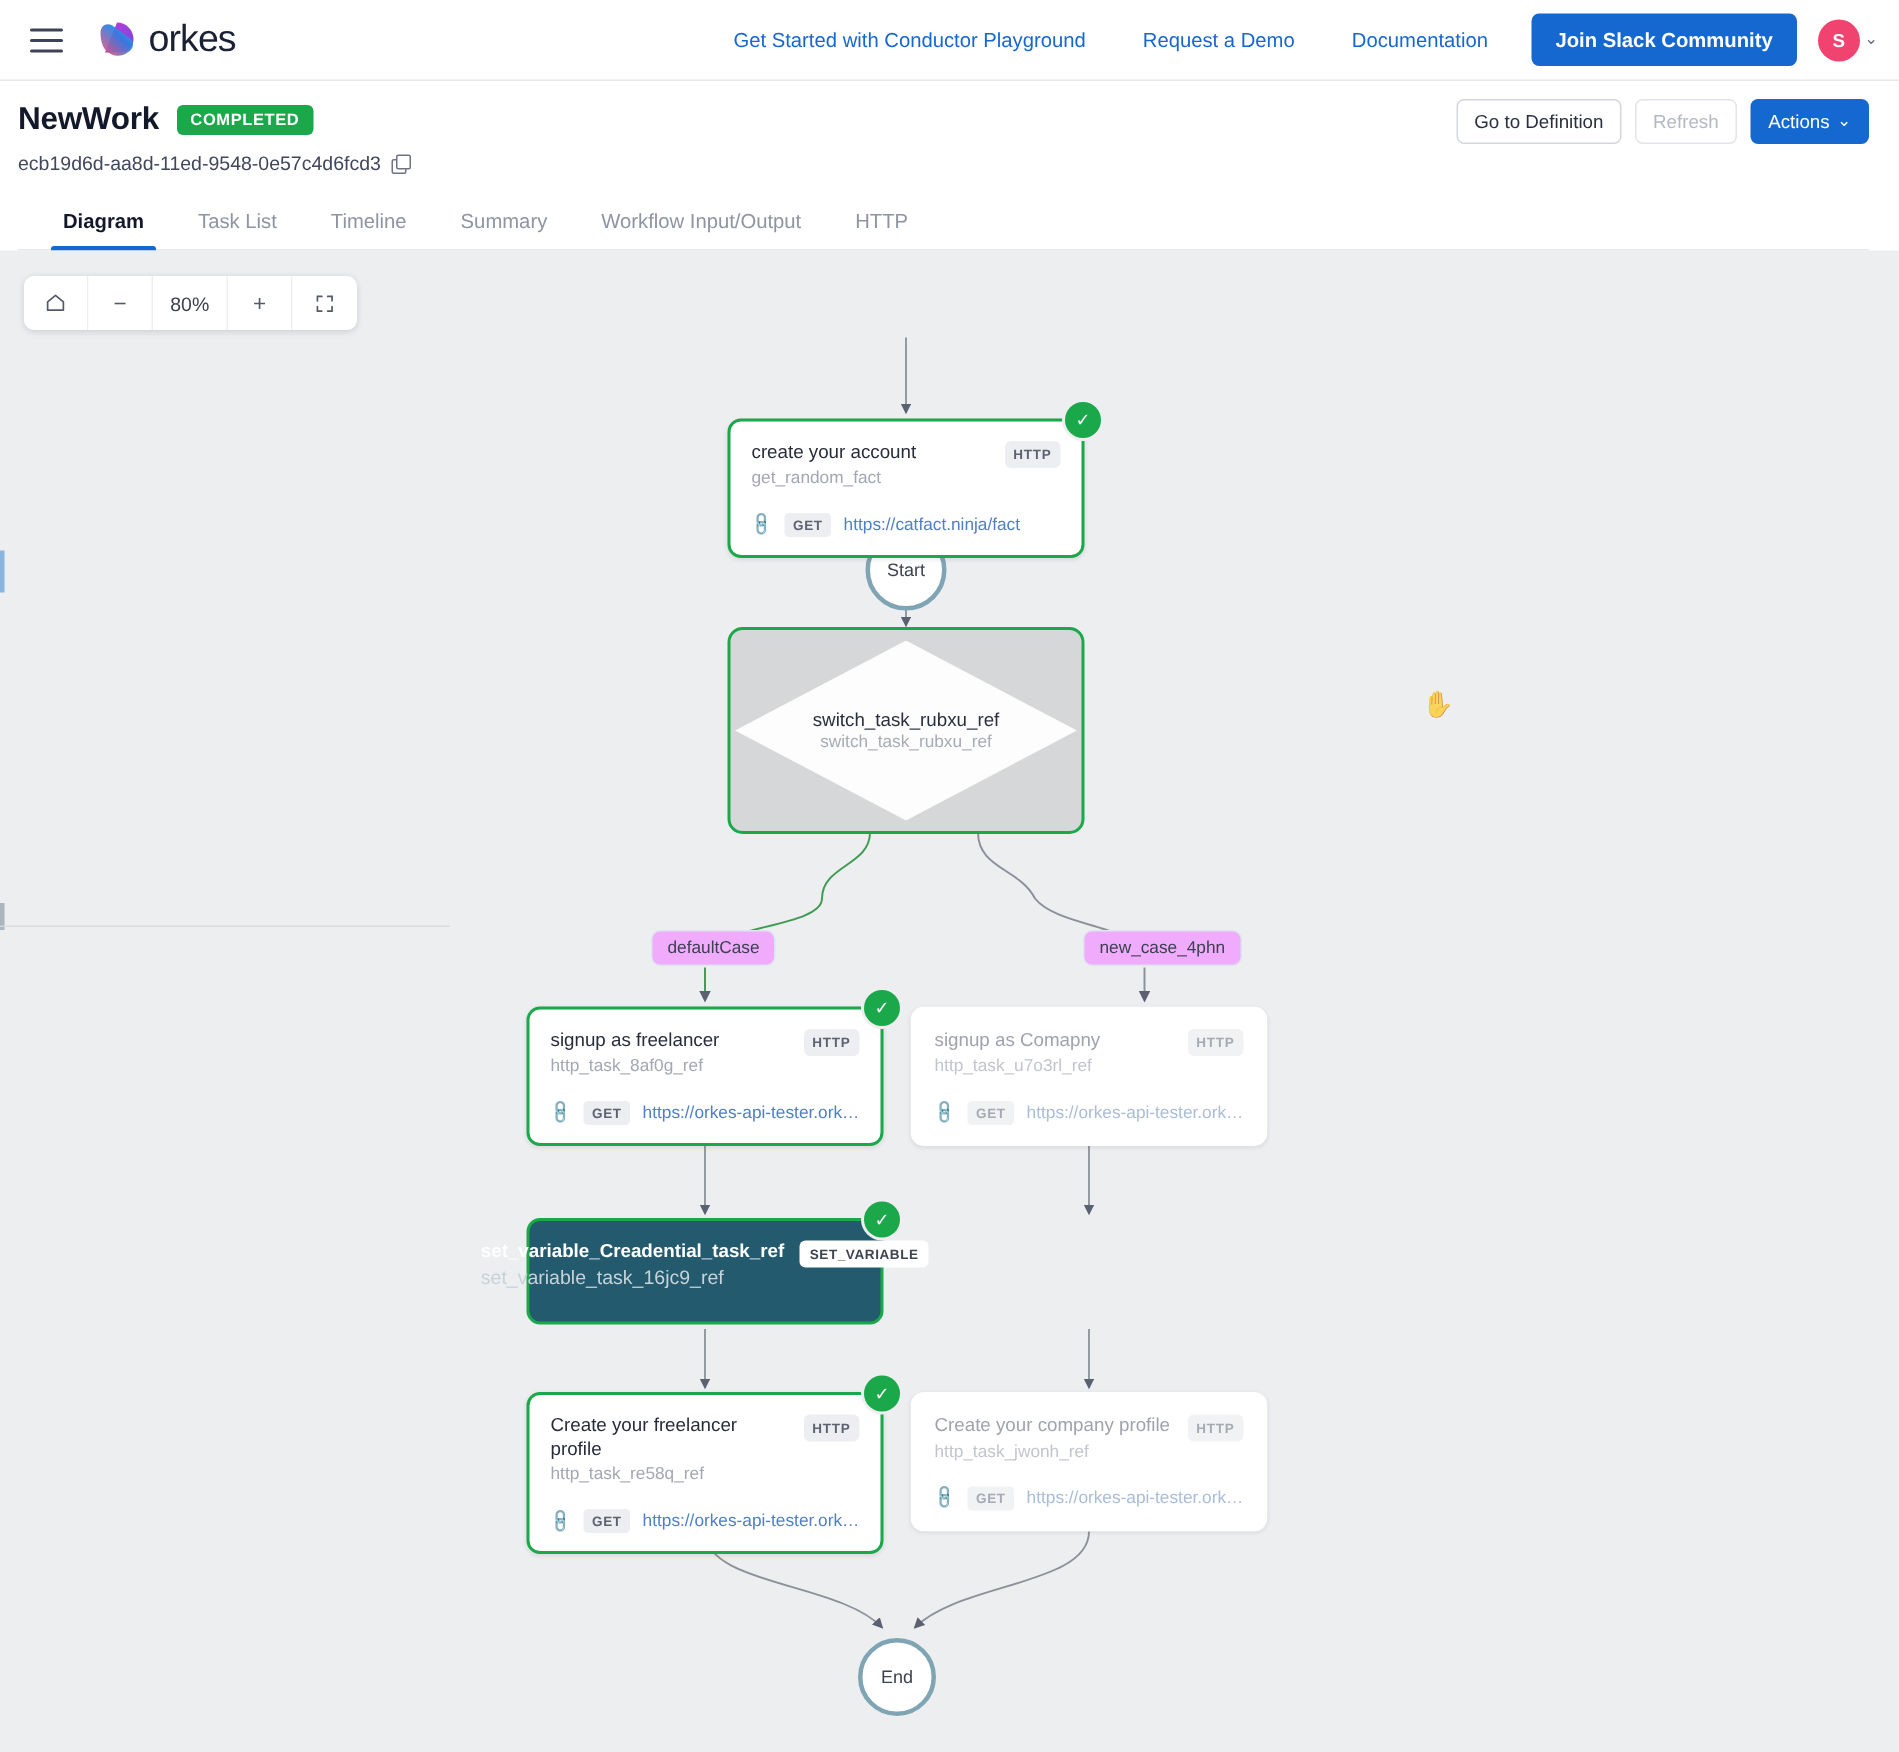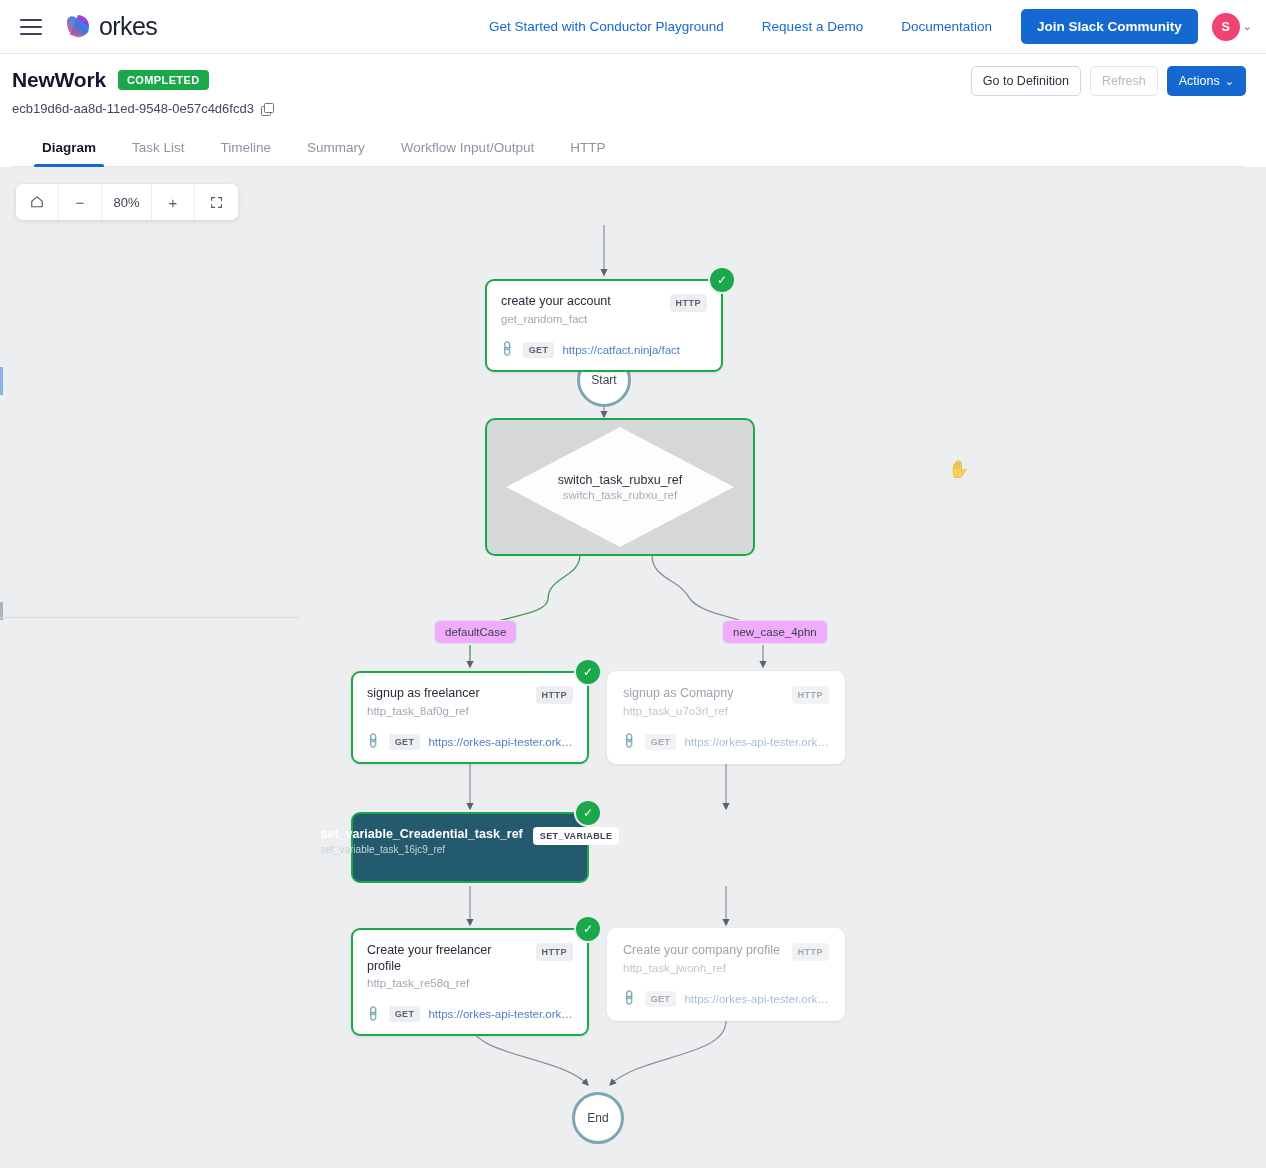--- a/index.html
+++ b/index.html
@@ -172,21 +172,21 @@
   }
 
   .setvar-card {
     border-radius: 9px; padding: 13px 14px; cursor: pointer;
     border: 2.5px solid transparent;
     display: flex; align-items: flex-start; justify-content: center; gap: 10px;
   }
   .setvar-card.done { background: #245a6e; border-color: #1aa84a; }
   .setvar-card.pending { background: #767b82; }
   .sv-name { font-size: 12.5px; color: #fff; font-weight: 600; }
-  .sv-ref  { font-size: 10px; color: #c6d3d9; margin-top: 3px; }
+  .sv-ref  { font-size: 13px; color: #c6d3d9; margin-top: 3px; }
   .setvar-card.pending .sv-ref { color: #cfd2d6; }
   .sv-tag {
     font-size: 9px; letter-spacing: .4px; color: #3e4450; background: #fff;
     border-radius: 4px; padding: 4px 7px; font-weight: 600; white-space: nowrap;
   }
   .setvar-card.pending .sv-tag { color: #6d7278; }
 
   .switch-box {
     border: 2.5px solid #1aa84a; background: #d6d7d9; border-radius: 10px;
     display: flex; align-items: center; justify-content: center; cursor: pointer;
@@ -351,21 +351,21 @@
         <div class="tc-tag">HTTP</div>
       </div>
       <div class="tc-row2">
         <span class="link-ico">🔗</span>
         <span class="method">GET</span>
         <span class="url">https://catfact.ninja/fact</span>
       </div>
     </div>
   </div>
 
-  <div class="node switch-box" style="left:485px; top:251px; width:270px; height:138px;">
+  <div class="node switch-box" style="left:485px; top:251px; width:238px; height:138px;">
     <div class="diamond">
       <div class="dia-name">switch_task_rubxu_ref</div>
       <div class="dia-ref">switch_task_rubxu_ref</div>
     </div>
   </div>
 
   <div class="case-pill" style="left:434px; top:453px;">defaultCase</div>
   <div class="case-pill" style="left:722px; top:453px;">new_case_4phn</div>
 
   <div class="node" style="left:351px; top:504px; width:238px;">

